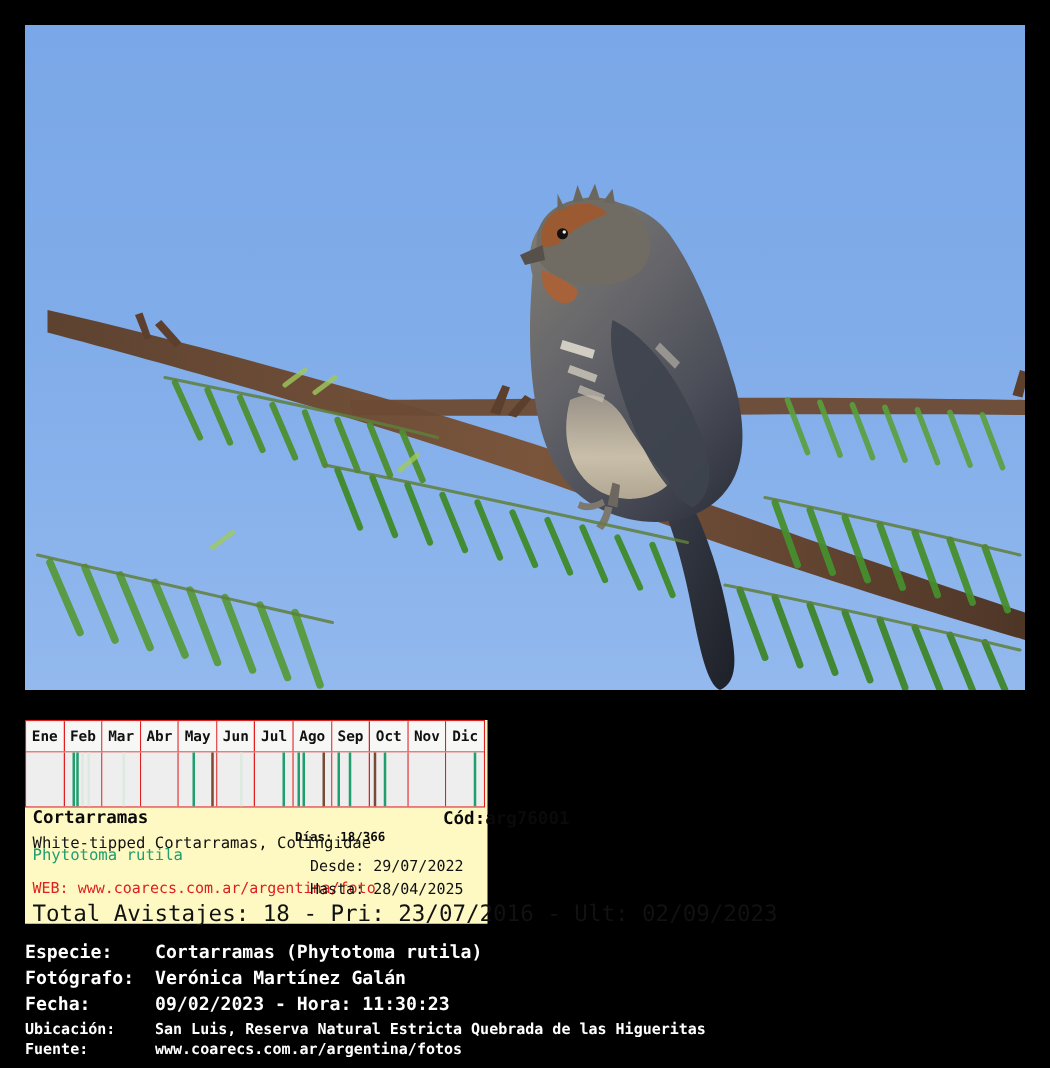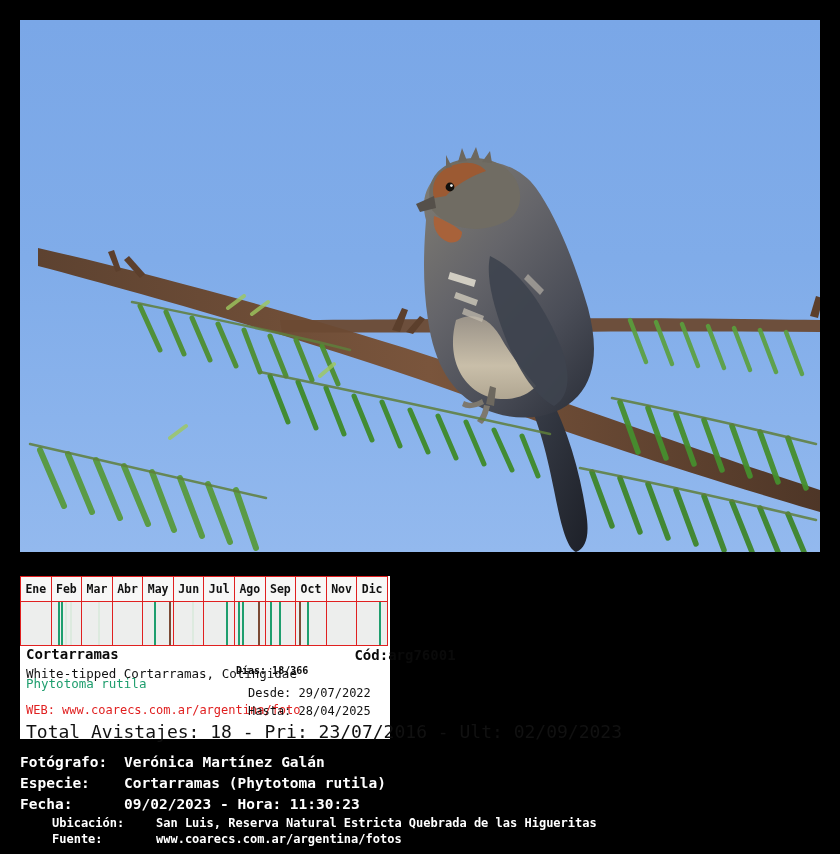--- a/index.html
+++ b/index.html
@@ -15,21 +15,21 @@
   #photo{
     position:absolute;left:20px;top:20px;width:800px;height:532px;
     overflow:hidden;
     background:linear-gradient(to bottom,#7ba9e8 0%,#7eabe9 35%,#84afea 60%,#8ab4ec 100%);
   }
   #photo svg{display:block;width:800px;height:532px;}
 
   
   #panel{
     position:absolute;left:20px;top:576px;width:370px;height:163px;
-    background:#ffffff;
+    background:#fef9c3;
   }
 
   
   #cal{
     position:absolute;left:0px;top:0px;width:368px;height:70px;
     border:1px solid #e02020;
     box-sizing:border-box;
     background:#f2f3f2;
   }
   #cal .hdr{
@@ -84,21 +84,21 @@
   .r-hasta {top:128px;left:228px;color:#111;font-size:12px;}
   .r-total {top:145px;left:6px;color:#111;font-size:18px;}
 
   
   #caption{
     position:absolute;left:20px;top:752px;width:800px;color:#fff;
   }
   .cline{display:flex;white-space:nowrap;}
   .cline .lbl{width:104px;flex:0 0 104px;}
   .cline.big{font-size:14.5px;line-height:21px;font-weight:bold;}
-  .cline.sm {font-size:12px;line-height:16px;font-weight:bold;margin-left:32px;}
+  .cline.sm {font-size:12px;line-height:16px;font-weight:bold;}
   .cline.sm .lbl{width:104px;flex:0 0 104px;}
   .cline .val{}
 </style>
 </head>
 <body>
 
 <div id="photo">
   <svg viewBox="0 0 800 532" preserveAspectRatio="none">
     <defs>
       <linearGradient id="sky" x1="0" y1="0" x2="0" y2="1">
@@ -325,26 +325,26 @@
   <div class="info r-dias">Días: 18/366</div>
   <div class="info r-sci">Phytotoma rutila</div>
   <div class="info r-desde">Desde: 29/07/2022</div>
   <div class="info r-web">WEB: www.coarecs.com.ar/argentina/foto</div>
   <div class="info r-hasta">Hasta: 28/04/2025</div>
   <div class="info r-total">Total Avistajes: 18 - Pri: 23/07/2016 - Ult: 02/09/2023</div>
 </div>
 
 <div id="caption">
   <div class="cline big">
+    <span class="lbl">Especie:</span>
+    <span class="val">Cortarramas (Phytotoma rutila)</span>
+  </div>
+  <div class="cline big">
     <span class="lbl">Fotógrafo:</span>
     <span class="val">Verónica Martínez Galán</span>
-  </div>
-  <div class="cline big">
-    <span class="lbl">Especie:</span>
-    <span class="val">Cortarramas (Phytotoma rutila)</span>
   </div>
   <div class="cline big">
     <span class="lbl">Fecha:</span>
     <span class="val">09/02/2023 - Hora: 11:30:23</span>
   </div>
   <div class="cline sm">
     <span class="lbl">Ubicación:</span>
     <span class="val">San Luis, Reserva Natural Estricta Quebrada de las Higueritas</span>
   </div>
   <div class="cline sm">

